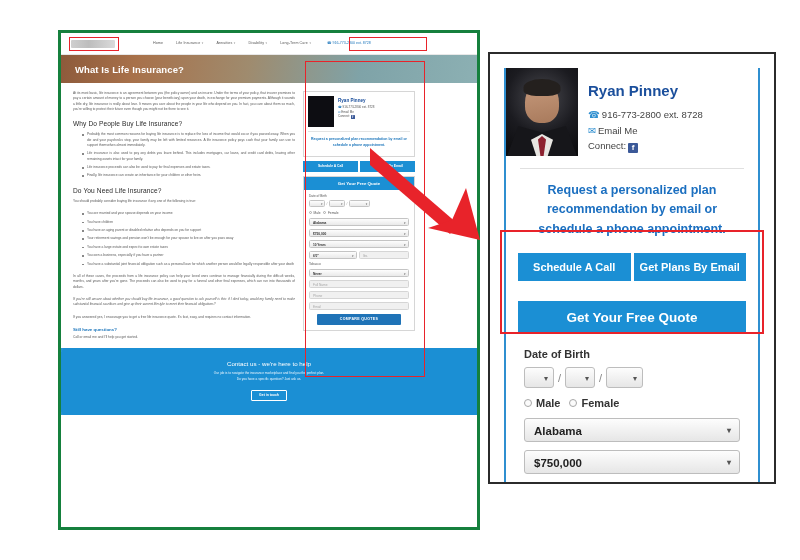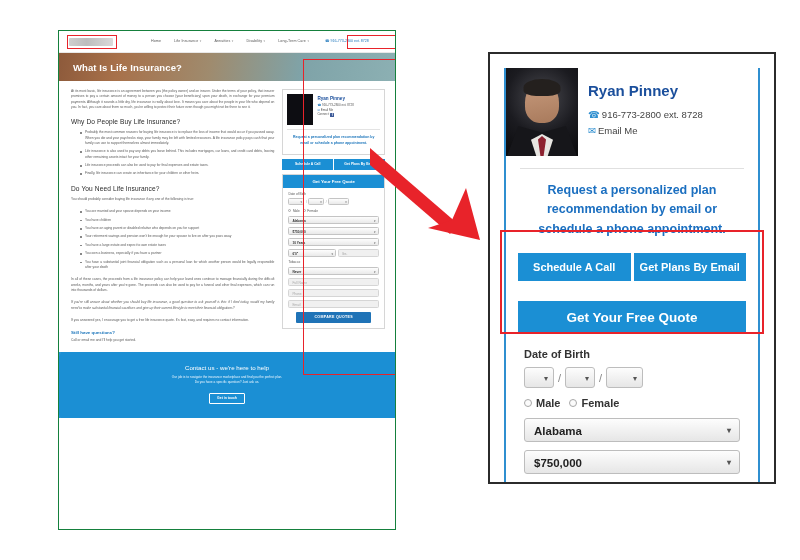--- a/index.html
+++ b/index.html
@@ -7,23 +7,23 @@
     width: 800px; height: 560px;
     background: #ffffff;
     font-family: "Liberation Sans", sans-serif;
     overflow: hidden;
   }
   .stage { position: relative; width: 800px; height: 560px; }
 
   
   .page-shot {
     position: absolute; left: 58px; top: 30px;
-    width: 338px; height: 500px;
+    width: 422px; height: 500px;
     background: #fff;
-    border: 1px solid #15803d;
+    border: 3px solid #15803d;
     overflow: hidden;
   }
   
   .navbar {
     height: 22px; background: #ffffff;
     display: flex; align-items: center;
     border-bottom: 1px solid #e8e8e8;
     padding: 0 6px;
   }
   .logo-box {
@@ -426,20 +426,21 @@
           <div class="suit"></div>
           <div class="shirt"></div>
           <div class="tie"></div>
           <div class="head"></div>
           <div class="hair"></div>
         </div>
         <div>
           <div class="zp-name">Ryan Pinney</div>
           <div class="zp-line"><span class="ico">☎</span><span>916-773-2800 ext. 8728</span></div>
           <div class="zp-line"><span class="ico">✉</span><span>Email Me</span></div>
+          <div class="zp-line"><span>Connect:</span><span class="zp-fb">f</span></div>
         </div>
       </div>
 
       <div class="zp-cta">Request a personalized plan recommendation by email or schedule a phone appointment.</div>
 
       <div class="zp-btnrow">
         <div class="zp-btn">Schedule A Call</div>
         <div class="zp-btn">Get Plans By Email</div>
       </div>
 

